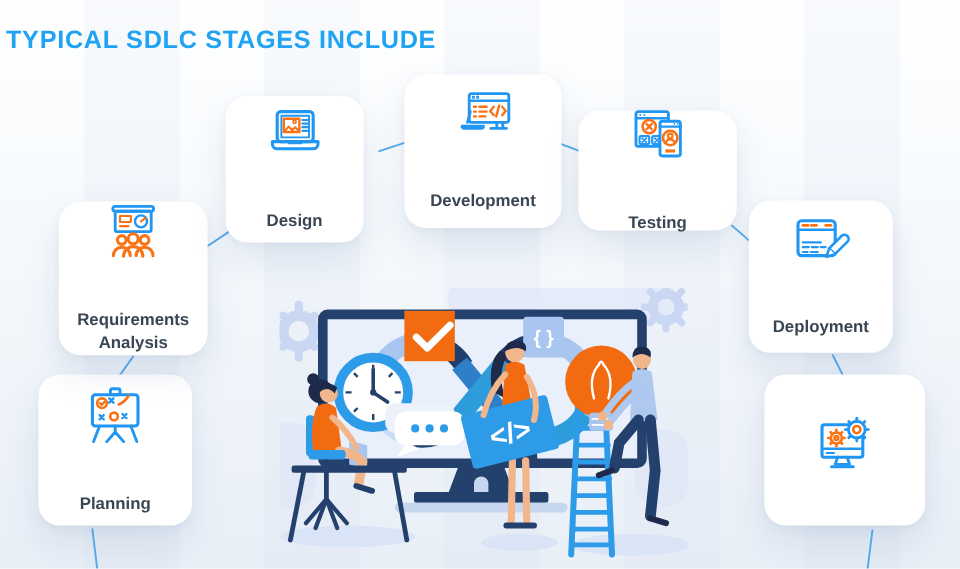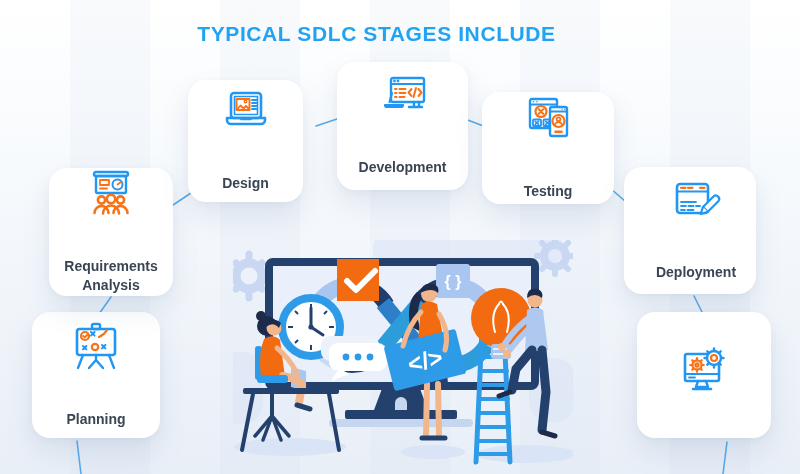--- a/index.html
+++ b/index.html
@@ -1,33 +1,33 @@
 <!DOCTYPE html>
 <html><head>
 <meta charset="utf-8">
 <style>
   html,body{margin:0;padding:0;}
   body{font-family:"Liberation Sans","DejaVu Sans",sans-serif;}
   #stage{position:relative;width:800px;height:474px;overflow:hidden;
     background:
       repeating-linear-gradient(90deg, rgba(190,205,230,0.00) 0 70px, rgba(190,205,230,0.10) 70px 150px),
       linear-gradient(180deg,#ffffff 0%,#f7fafd 35%,#e9eff7 100%);}
-  .page-title{position:absolute;top:22px;left:16px;width:721px;text-align:center;
+  .page-title{position:absolute;top:22px;left:5px;width:721px;text-align:left;
     font-size:21px;font-weight:bold;letter-spacing:0.6px;color:#1fa3f2;}
   .card{position:absolute;background:#ffffff;border-radius:18px;
     box-shadow:0 14px 28px rgba(90,120,160,0.14), 0 2px 6px rgba(90,120,160,0.06);
     display:flex;flex-direction:column;align-items:center;justify-content:center;z-index:3;gap:28px;}
   .card .icon{flex:0 0 auto;display:flex;align-items:center;justify-content:center;margin-bottom:10px;}
   .card .label{font-size:14px;font-weight:bold;color:#3a4554;text-align:center;line-height:1.35;padding:0 8px;}
   #card-planning{left:32px;top:312px;width:128px;height:126px;}
   #card-requirements{left:49px;top:168px;width:124px;height:128px;}
   #card-design{left:188px;top:80px;width:115px;height:122px;}
   #card-development{left:337px;top:62px;width:131px;height:128px;}
-  #card-testing{left:482px;top:92px;width:132px;height:112px;}
-  #card-deployment{left:624px;top:167px;width:120px;height:127px;padding-left:12px;}
+  #card-testing{left:482px;top:92px;width:132px;height:100px;}
+  #card-deployment{left:624px;top:167px;width:120px;height:127px;}
   #card-maintenance{left:637px;top:312px;width:134px;height:126px;}
   #connectors{position:absolute;left:0;top:0;z-index:1;}
   #illustration{position:absolute;left:233px;top:240px;z-index:2;}
   .cardicon{stroke-linecap:round;stroke-linejoin:round;fill:none;}
 </style>
 </head>
 <body>
 
 <div id="stage">
 

